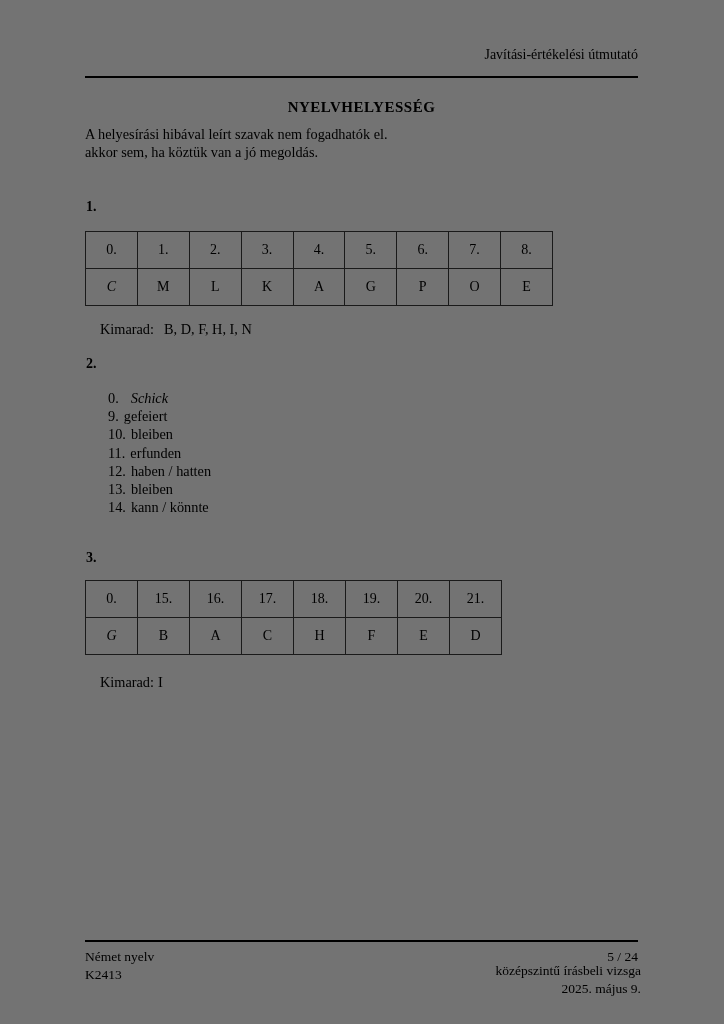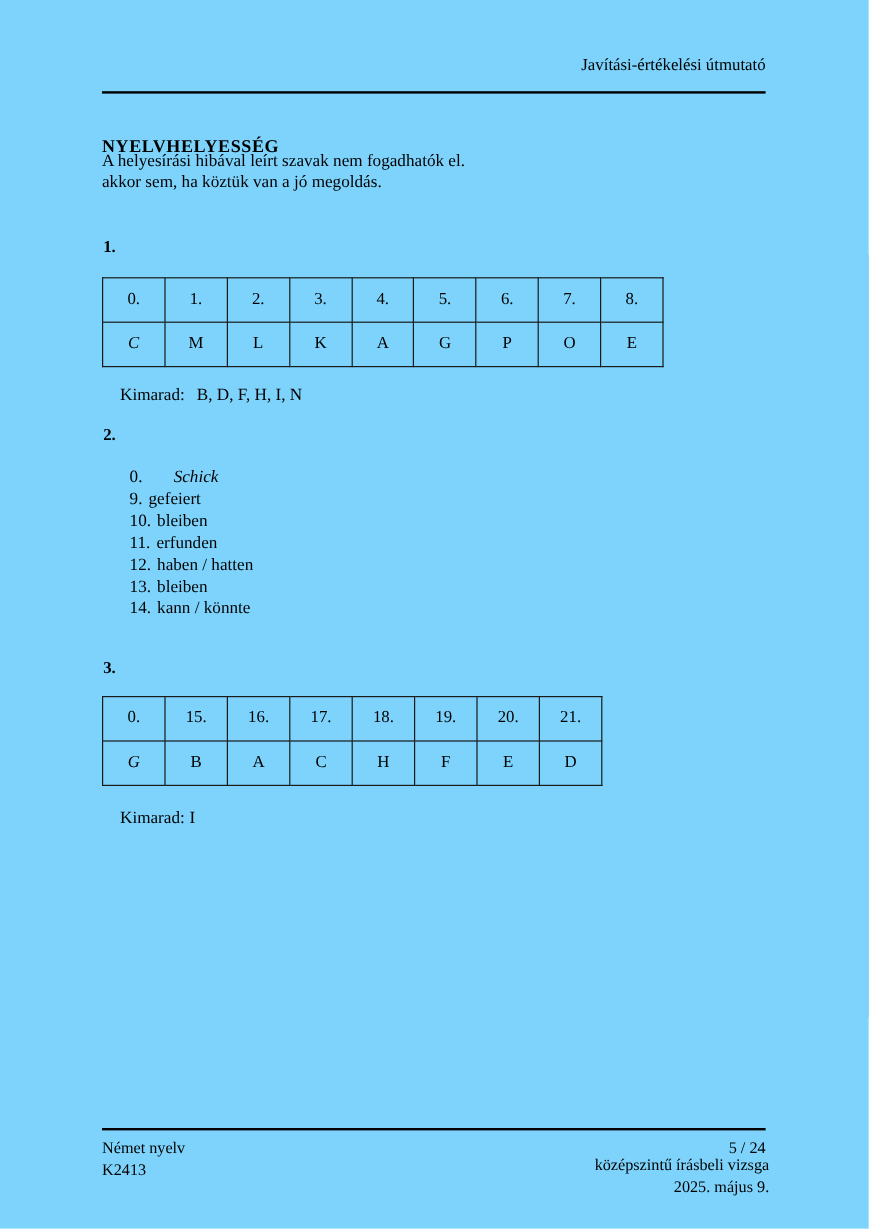--- a/index.html
+++ b/index.html
@@ -4,21 +4,21 @@
 <style>
   html, body {
     margin: 0;
     padding: 0;
     background: #ffffff;
   }
   .page {
     position: relative;
     width: 724px;
     height: 1024px;
-    background: #7dd3fc;
+    background: #737373;
     font-family: "Liberation Serif", "DejaVu Serif", serif;
     color: #000000;
     font-size: 14px;
     overflow: hidden;
   }
   .abs { position: absolute; }
 
   
   .doc-header {
     left: 85px; top: 47px; width: 553px;
@@ -27,24 +27,24 @@
   }
   .header-rule {
     left: 85px; top: 76px; width: 553px;
     border-top: 2px solid #000;
     height: 0;
   }
 
   
   .doc-title {
     left: 85px; top: 99px; width: 553px;
+    text-align: center;
     font-weight: bold;
     font-size: 15px;
     letter-spacing: 0.5px;
-    margin-top: 16px;
   }
 
   
   .intro {
     left: 85px; top: 126px; width: 553px;
     line-height: 17.5px;
     font-size: 14.3px;
   }
   .intro-line-justify {
     text-align: justify;
@@ -86,21 +86,21 @@
   .kimarad-value-wide { margin-left: 10px; }
   .kimarad-value { margin-left: 4px; }
 
   
   .task2-list {
     left: 108px; top: 389px;
     line-height: 18.2px;
     font-size: 14.3px;
   }
   .t2-num { margin-right: 5px; }
-  .t2-text-example { margin-left: 21px; font-style: italic; }
+  .t2-text-example { margin-left: 7px; font-style: italic; }
 
   
   .footer-rule {
     left: 85px; top: 940px; width: 553px;
     border-top: 2px solid #000;
     height: 0;
   }
   .footer-block {
     top: 948px;
     font-size: 13.5px;

